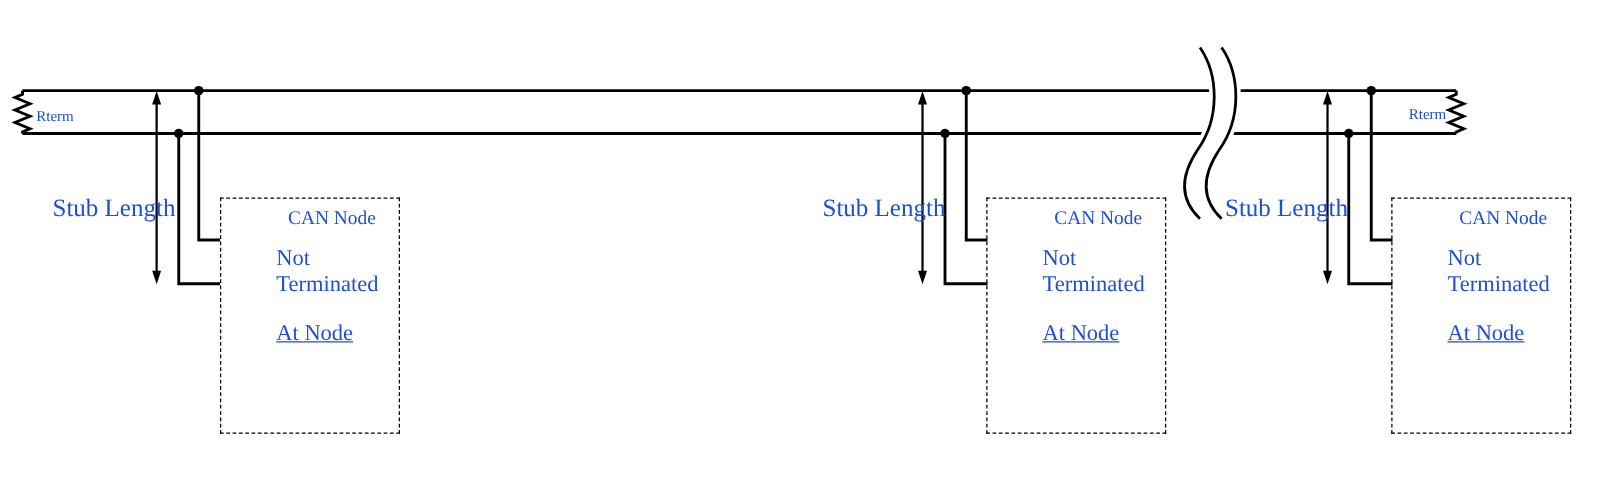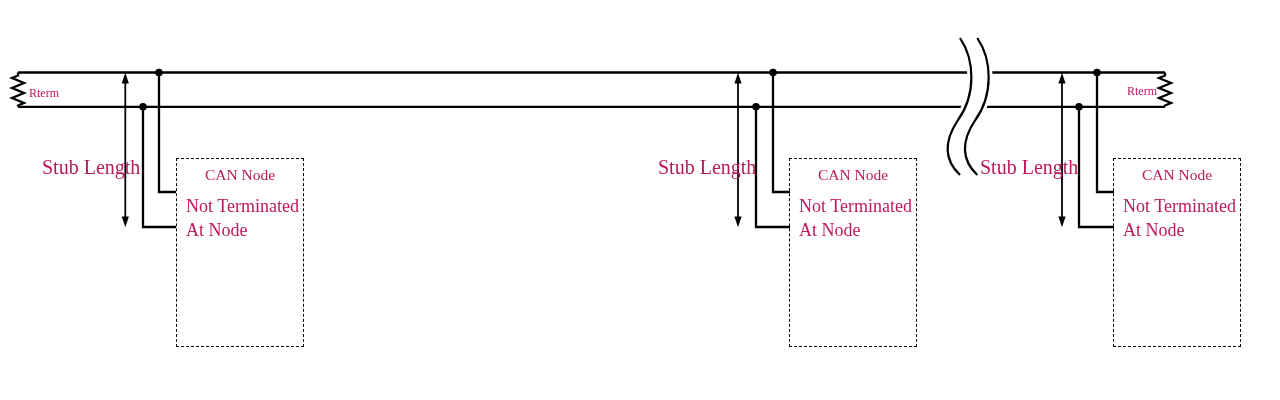--- a/index.html
+++ b/index.html
@@ -1,30 +1,30 @@
 <!DOCTYPE html>
 <html><head>
 <meta charset="utf-8">
 <style>
   html,body{margin:0;padding:0;background:#fff;}
   .page{
     position:relative;width:1280px;height:400px;background:#ffffff;
-    font-family:"Liberation Serif","DejaVu Serif",serif;color:#be185d;overflow:hidden;
+    font-family:"Liberation Serif","DejaVu Serif",serif;color:#1d4ed8;overflow:hidden;
   }
   .lines-layer{position:absolute;left:0;top:0;}
   .label{position:absolute;white-space:nowrap;}
   .rterm-label{font-size:12px;}
   .stub-label{font-size:20px;width:90px;text-align:left;}
   .node-box{
-    position:absolute;width:128px;height:189px;box-sizing:border-box;
-    border:1.7px dashed #000;background:transparent;
+    position:absolute;width:144px;height:189px;box-sizing:border-box;
+    border:1.7px dashed #000;background:transparent;padding-left:35px;
   }
   .node-title{font-size:15.5px;text-align:center;margin-top:7px;}
   .node-note{font-size:18px;margin:12px 0 0 9px;}
-  .node-note.second{margin-top:3px;}
+  .node-note.second{margin-top:18px;text-decoration:underline;}
   .caption{font-size:15px;left:435px;top:331px;width:200px;text-align:center;}
 </style>
 </head>
 <body>
 
 <div class="page">
 
   <svg class="lines-layer" width="1280" height="400" viewBox="0 0 1280 400">
 
     <g stroke="#000" stroke-width="2.3">

